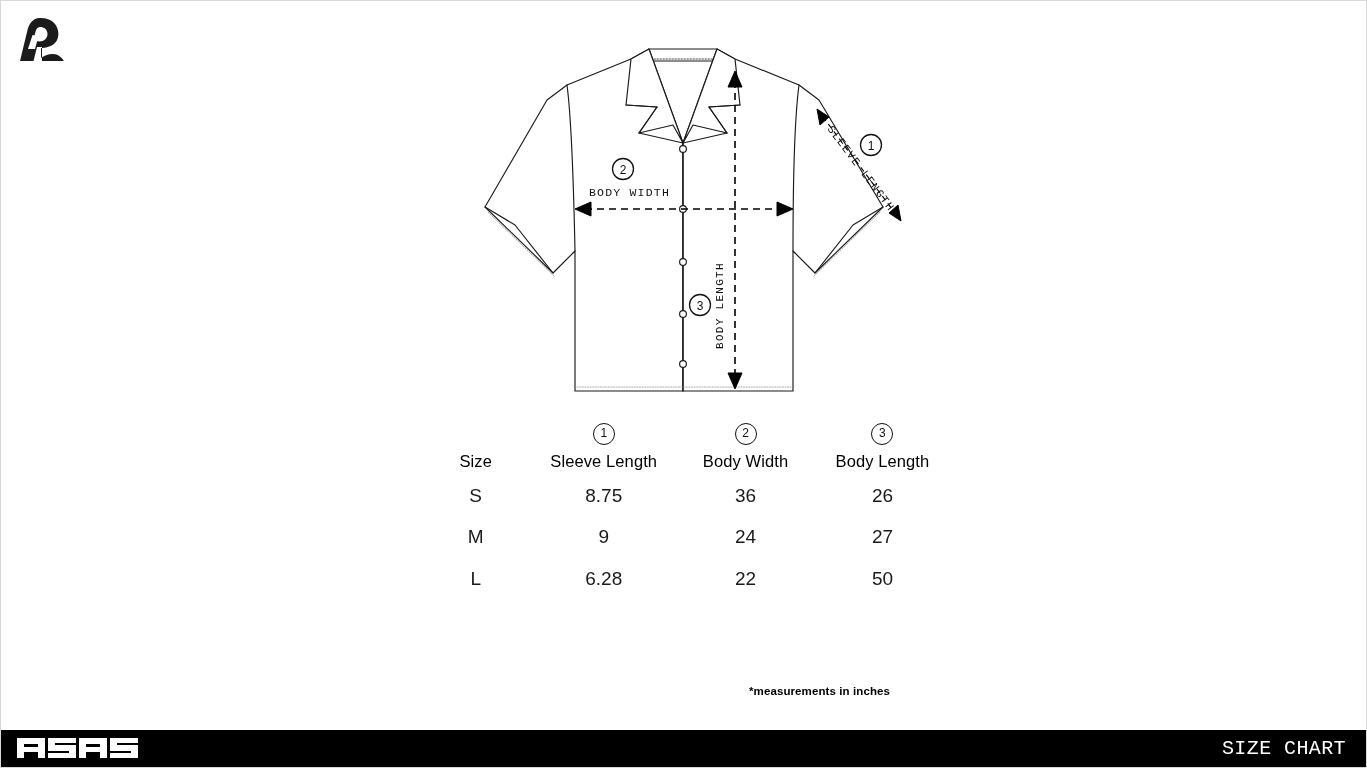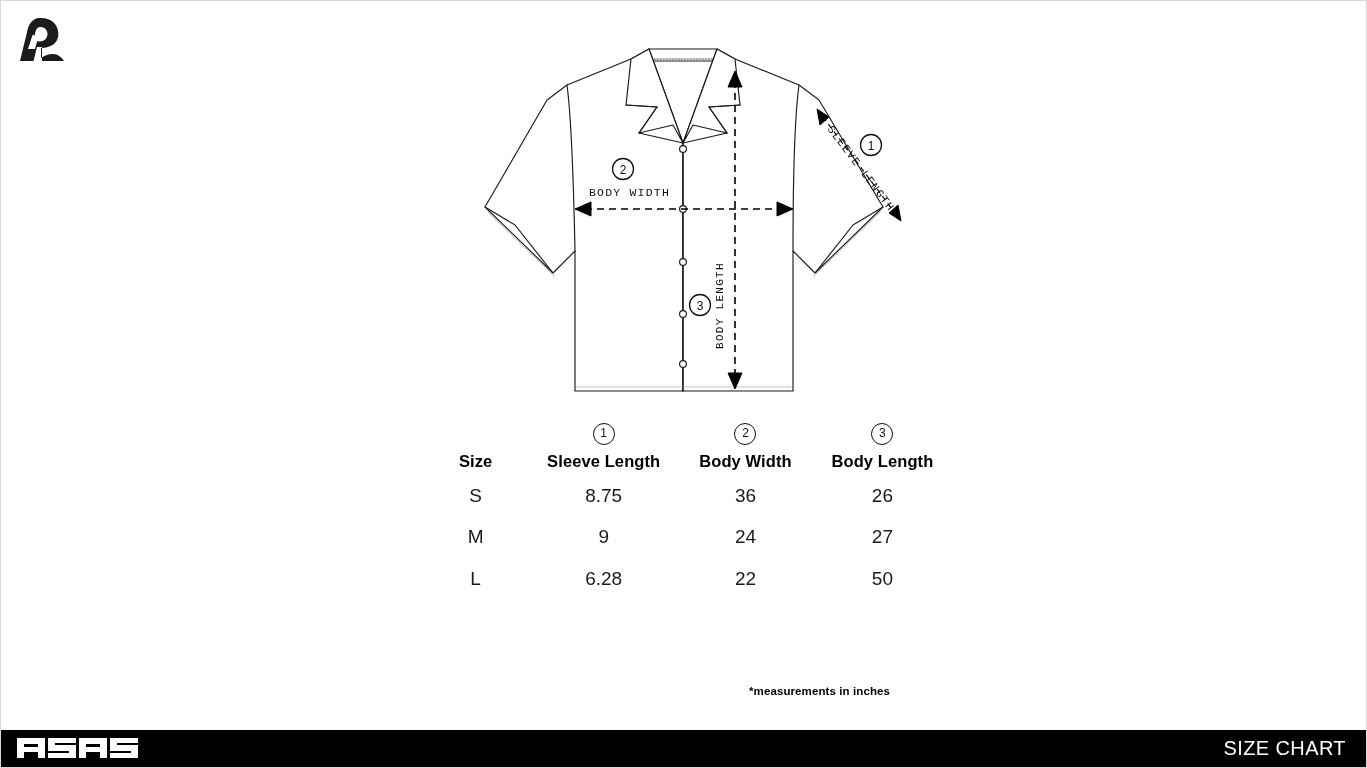--- a/index.html
+++ b/index.html
@@ -62,21 +62,21 @@
     height: 20px;
     line-height: 19px;
     border: 1.3px solid #111;
     border-radius: 50%;
     margin: 0 auto 7px auto;
     font-size: 12px;
     font-family: "Liberation Sans", sans-serif;
     color: #111;
   }
   .hdr-label {
-    font-weight: bold;
+    font-weight: normal;
     font-size: 16.5px;
     color: #000;
     letter-spacing: 0.1px;
   }
   .col-size   { width: 112px; }
   .col-sleeve { width: 150px; }
   .col-width  { width: 140px; }
   .col-length { width: 140px; }
 
   #size-table tbody td {
@@ -114,21 +114,21 @@
   }
   #footer-title {
     position: absolute;
     right: 20px;
     top: 0;
     height: 37px;
     line-height: 37px;
     color: #ffffff;
     font-size: 20px;
     letter-spacing: 0.4px;
-    font-family: Liberation Sans, sans-serif;
+    font-family: Liberation Mono, monospace;
   }
 </style>
 </head>
 <body>
 
 <div id="page">
 
   <div id="brand-mark">
     <svg viewBox="0 0 48 46" width="48" height="46" aria-hidden="true">
       <path d="M20.5 1 C14 1 10 7 8.5 13 L1 44 L14.5 44 L18 30 L23 30 L23 44 L45 44

